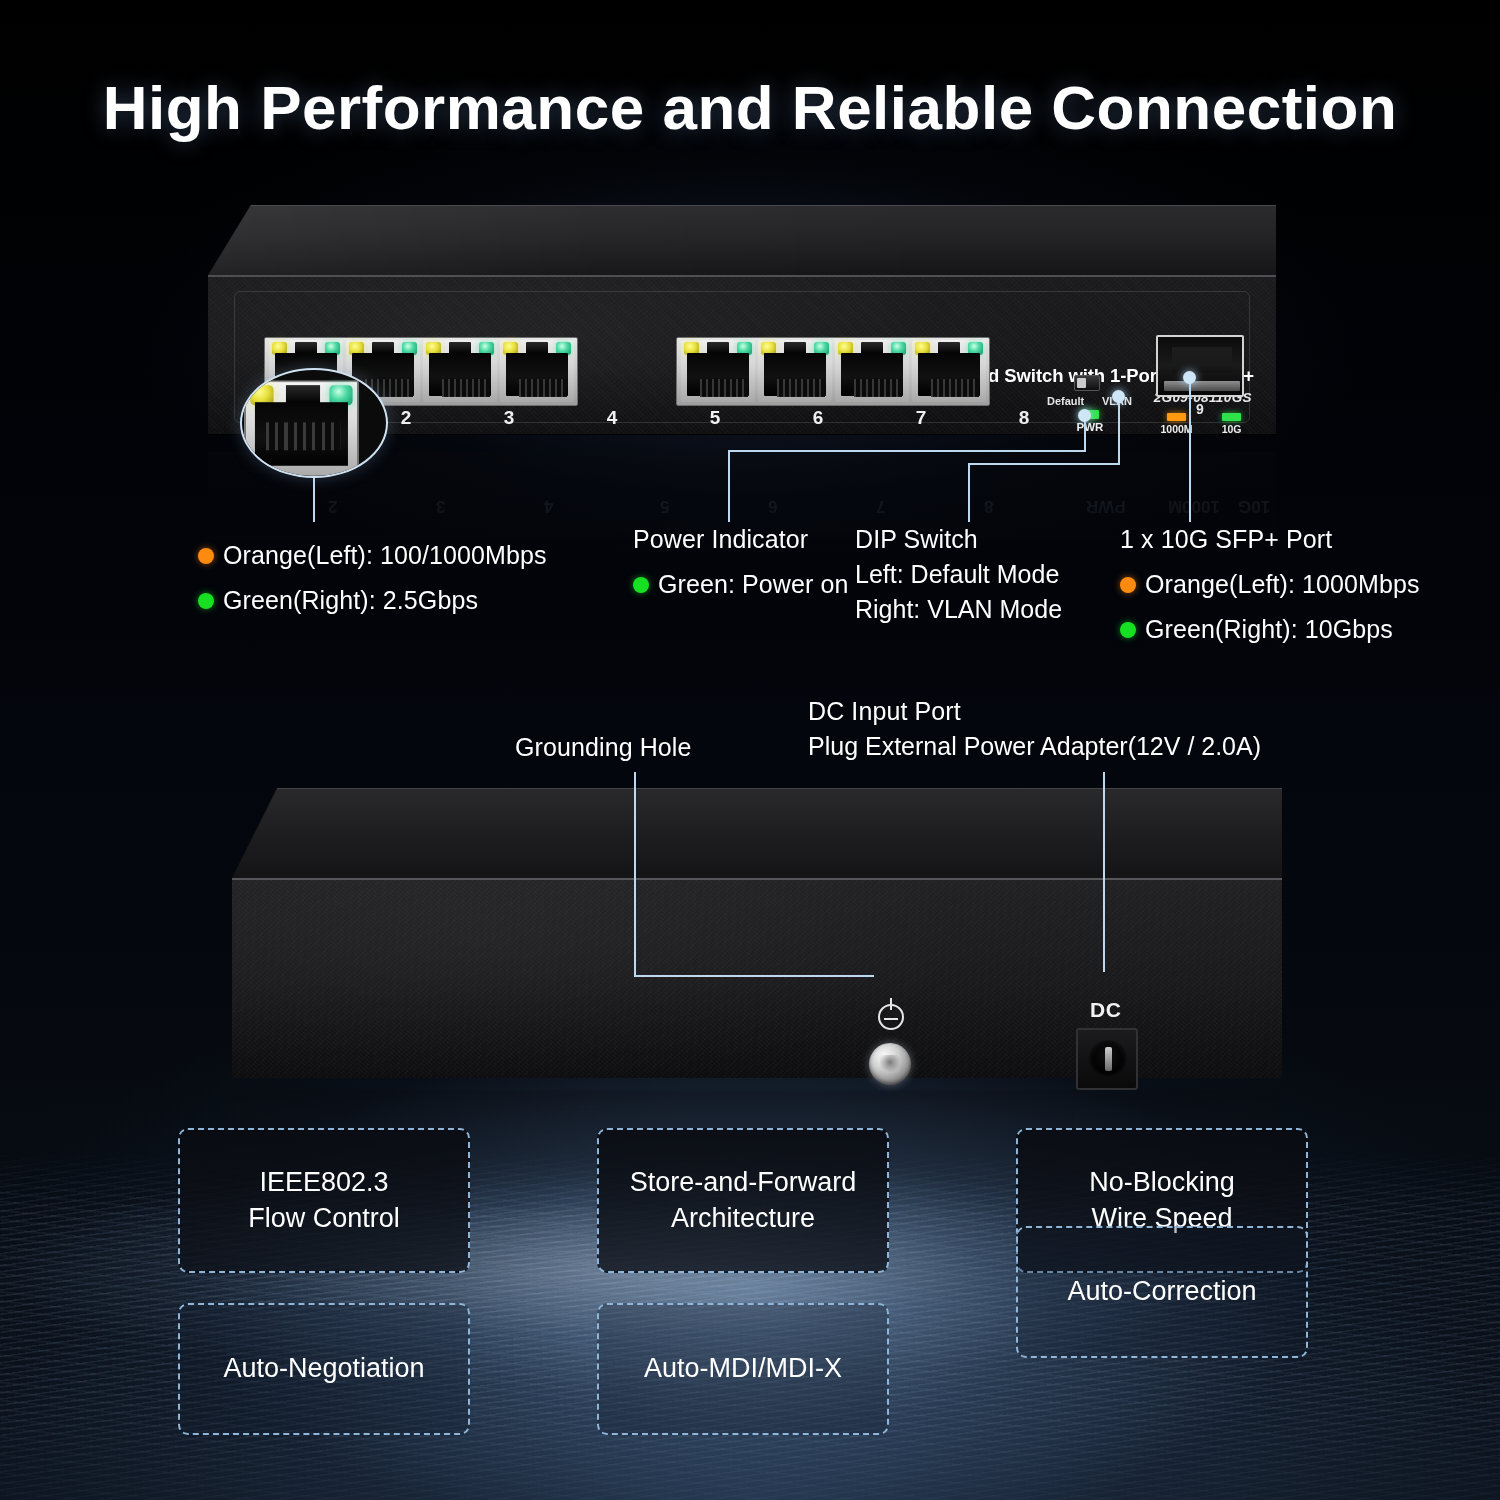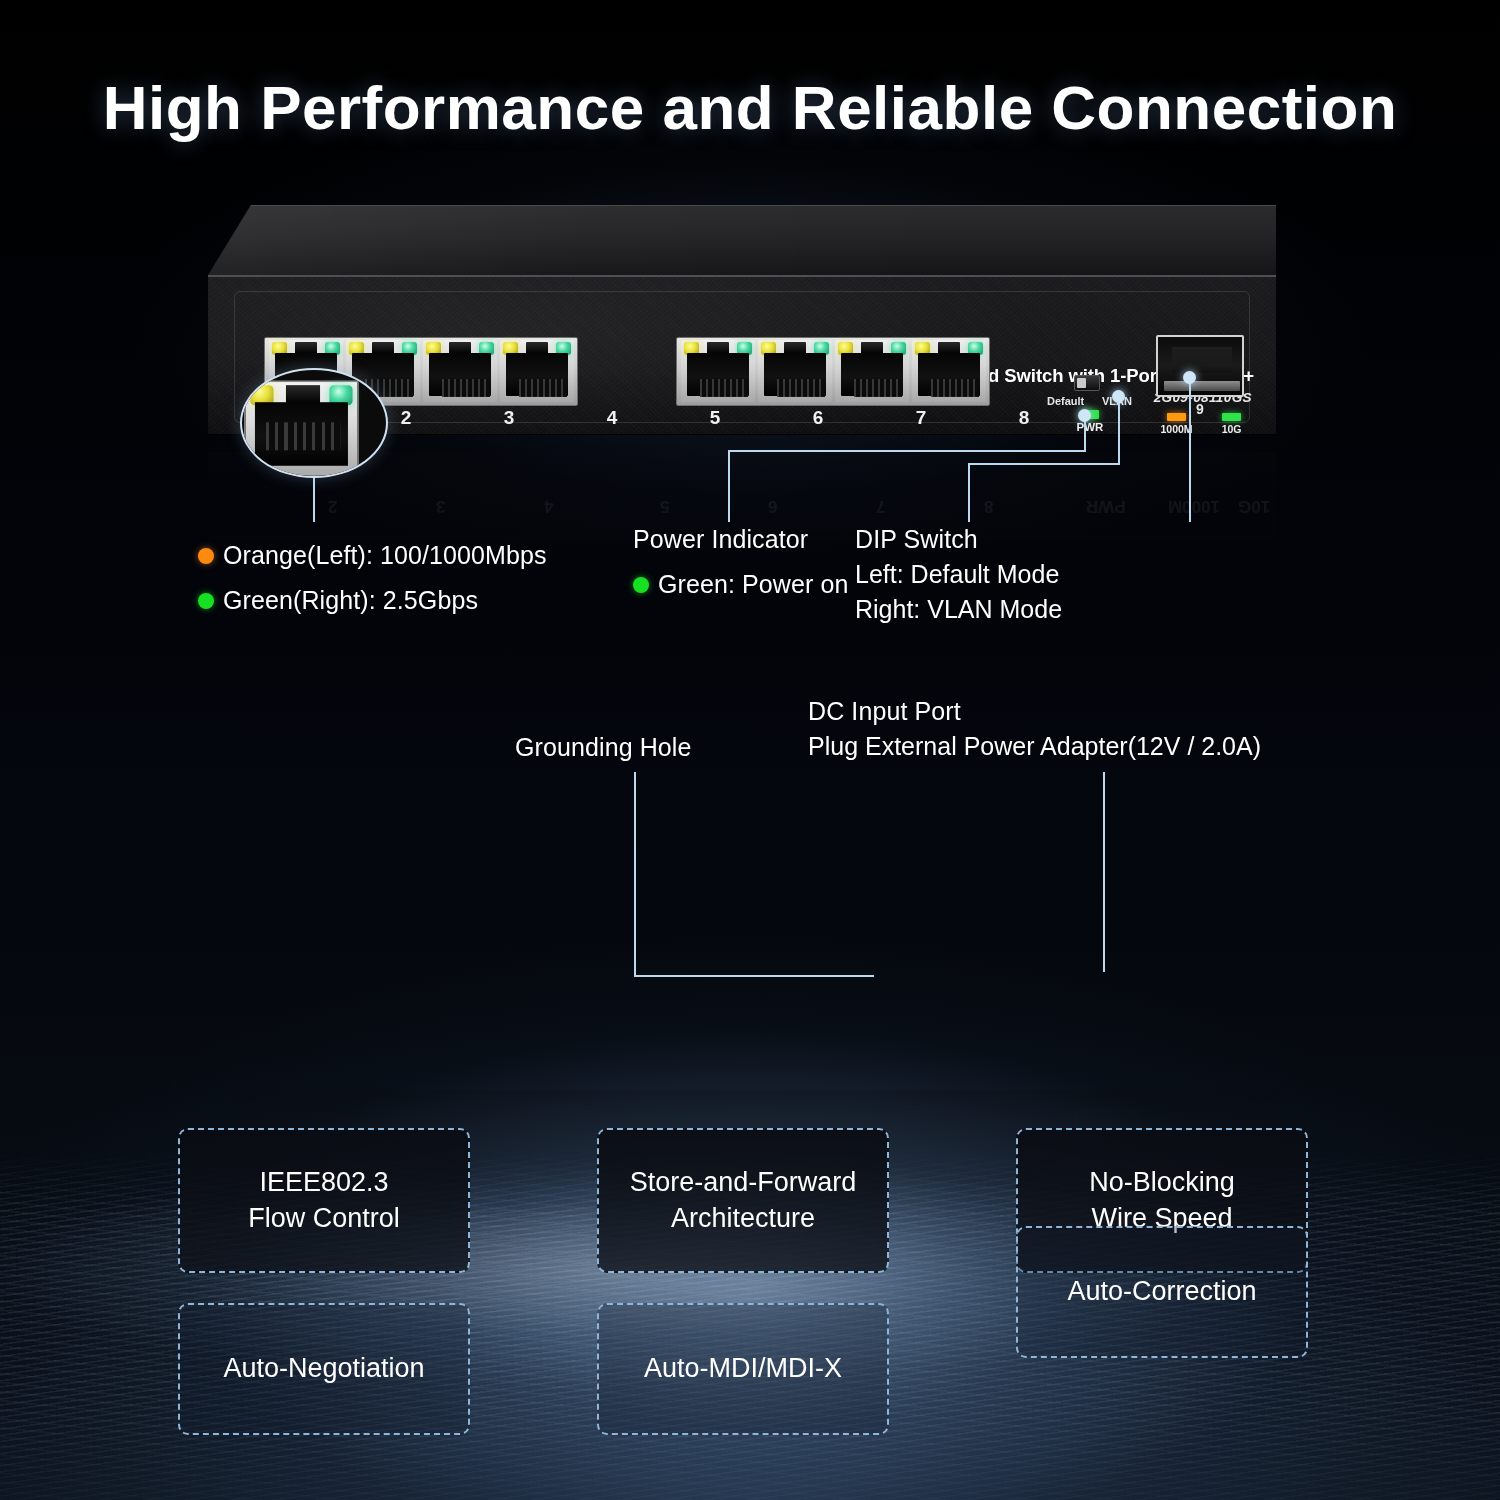--- a/index.html
+++ b/index.html
@@ -515,39 +515,61 @@
       <span class="co-txt">Green: Power on</span>
     </div>
   </div>
 
   <div class="callout" style="left:855px; top:525px;">
     <div class="co-head">DIP Switch</div>
     <div class="co-line">Left: Default Mode</div>
     <div class="co-line">Right: VLAN Mode</div>
   </div>
 
+  <div class="callout" style="left:1120px; top:525px;">
+    <div class="co-head">1 x 10G SFP+ Port</div>
+    <div class="co-row">
+      <span class="bullet orange"></span>
+      <span class="co-txt">Orange(Left): 1000Mbps</span>
+    </div>
+    <div class="co-row">
+      <span class="bullet green"></span>
+      <span class="co-txt">Green(Right): 10Gbps</span>
+    </div>
+  </div>
 
   <div class="callout" style="left:515px; top:733px;">
     <div class="co-head">Grounding Hole</div>
   </div>
 
   <div class="callout" style="left:808px; top:697px;">
     <div class="co-head">DC Input Port</div>
     <div class="co-line">Plug External Power Adapter(12V / 2.0A)</div>
   </div>
 
   <div class="lead v" style="left:634px; top:772px; height:203px;"></div>
   <div class="lead h" style="left:634px; top:975px; width:240px;"></div>
   <div class="lead v" style="left:1103px; top:772px; height:200px;"></div>
 
   <div class="rear-reflection">
     <div class="rear-refl-body"></div>
     <div class="rear-refl-jack"></div>
   </div>
 
+  <div id="rear-device">
+    <div class="rear-top"></div>
+    <div class="rear-front">
+      <div class="earth-sym"></div>
+      <div class="ground-screw"></div>
+      <div class="dc-label">DC</div>
+      <div class="dc-jack">
+        <div class="dc-pin"></div>
+      </div>
+    </div>
+  </div>
 
   <div class="feat dark" style="left:178px; top:1128px; width:292px; height:145px;">
     <div>
       <span>IEEE802.3</span>
       <span>Flow Control</span>
     </div>
   </div>
   <div class="feat dark" style="left:597px; top:1128px; width:292px; height:145px;">
     <div>
       <span>Store-and-Forward</span>

